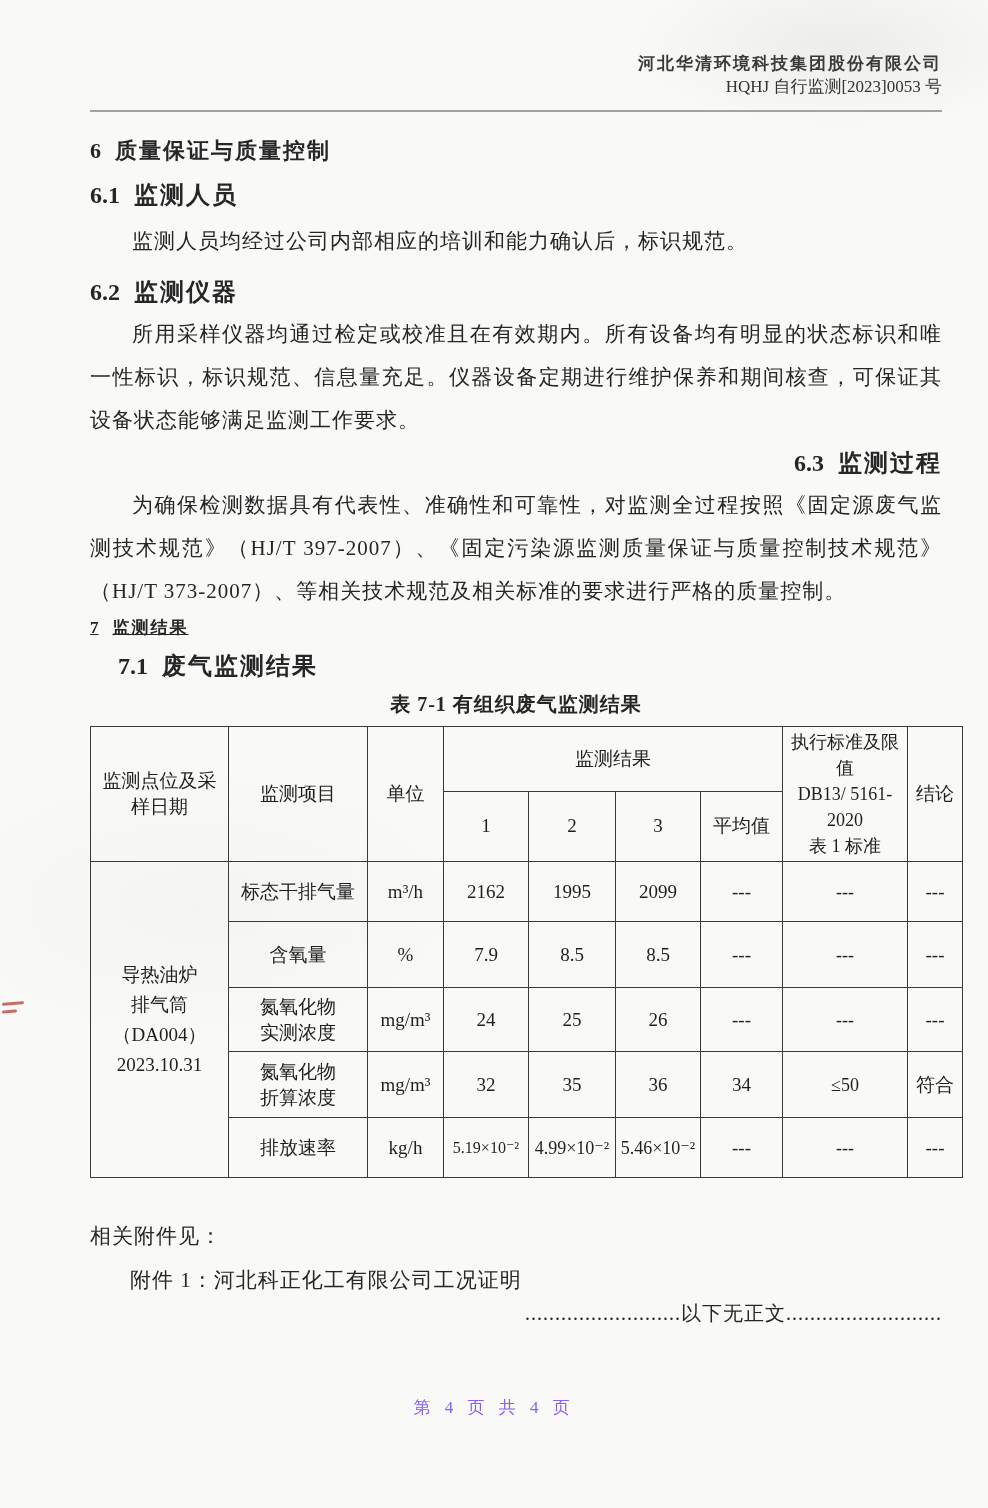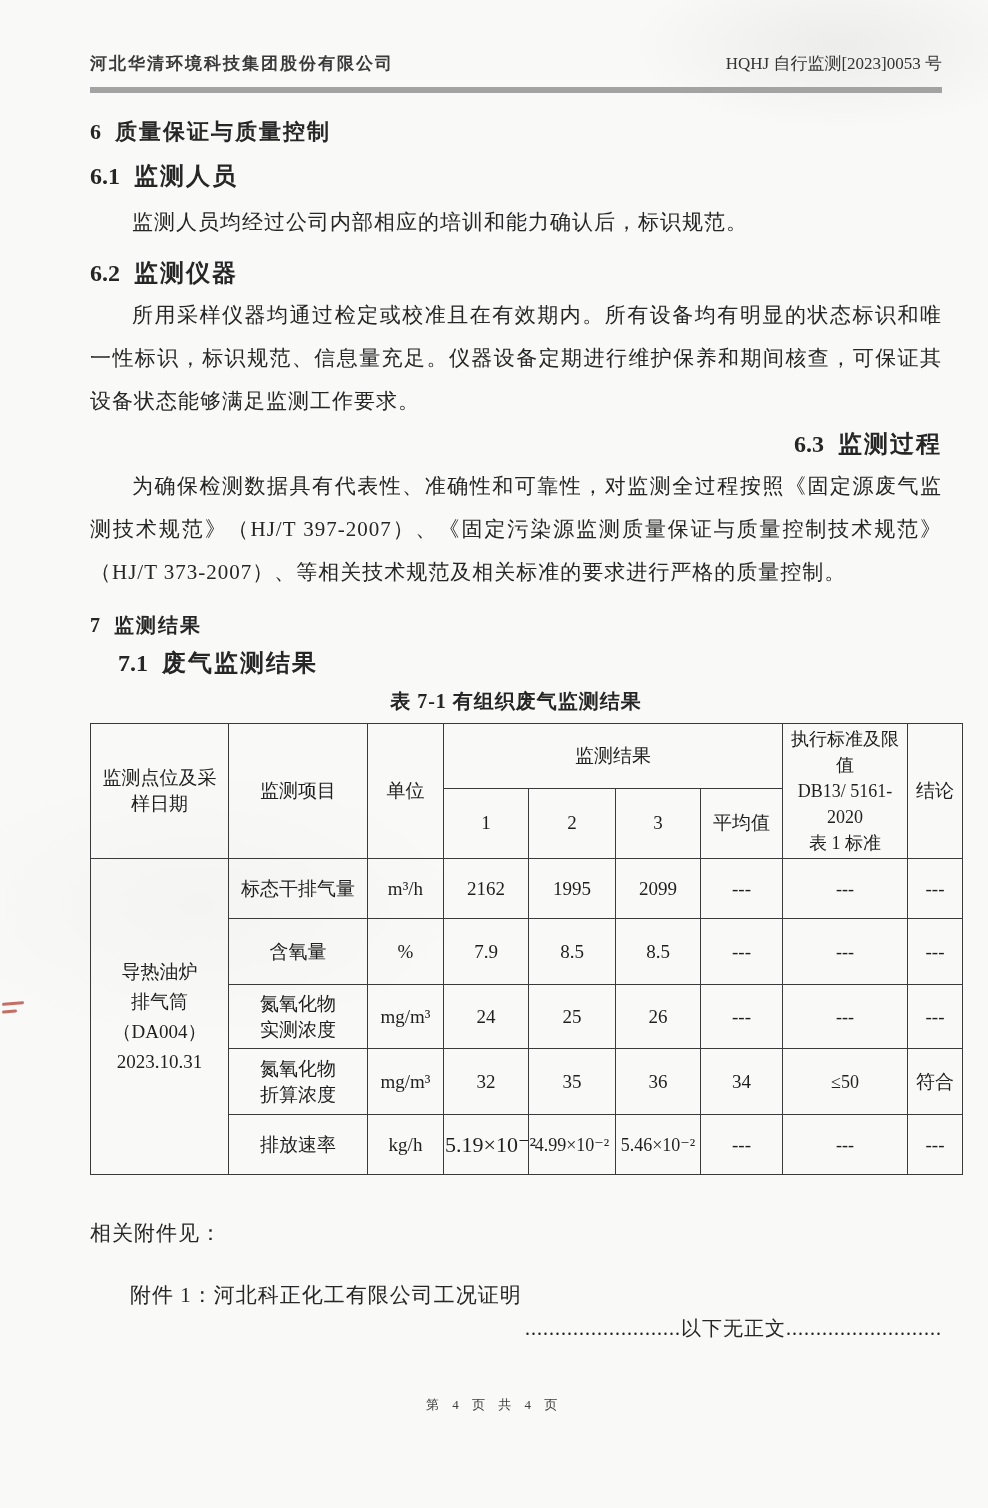--- a/index.html
+++ b/index.html
@@ -9,21 +9,21 @@
       radial-gradient(ellipse 300px 120px at 85% 3%, rgba(0,0,0,0.05), transparent 70%),
       radial-gradient(ellipse 400px 200px at 20% 60%, rgba(0,0,0,0.02), transparent 70%),
       #f9f9f7;
     font-family:"Liberation Serif","DejaVu Serif",serif;
     color:#262626;
     -webkit-font-smoothing:antialiased;
   }
   .page{padding:52px 46px 0 90px;}
   
   .hdr{display:flex;justify-content:space-between;align-items:flex-end;
-       border-bottom:6px solid #a3a3a3;padding-bottom:12px;}
+       border-bottom:2px solid #a3a3a3;padding-bottom:12px;flex-direction:column;}
   .hdr .co{font-size:17px;font-weight:bold;letter-spacing:2px;color:#3a3a3a;}
   .hdr .no{font-size:17px;font-weight:normal;color:#333;}
   
   .h1{margin-top:24px;font-size:22px;font-weight:bold;line-height:30px;letter-spacing:2px;}
   .h2{margin-top:14px;font-size:24px;font-weight:bold;line-height:30px;letter-spacing:2px;}
   .h1 .num,.h2 .num{margin-right:14px;letter-spacing:0;}
   
   .para{margin:10px 0 0 0;font-size:21px;line-height:43px;text-align:justify;
         text-indent:2em;letter-spacing:1px;}
   .tight{margin-top:6px;}
@@ -37,26 +37,26 @@
   thead tr.r2{height:50px;}
   tbody tr:nth-child(1){height:60px;}
   tbody tr:nth-child(2){height:66px;}
   tbody tr:nth-child(3){height:64px;}
   tbody tr:nth-child(4){height:66px;}
   tbody tr:nth-child(5){height:60px;}
   td.std{font-size:18px;}
   td.pointcell{line-height:30px;}
   
   .attach-intro{margin-top:44px;font-size:21px;letter-spacing:1px;}
-  .attach-item{margin-top:34px;margin-left:40px;font-size:21px;letter-spacing:1px;}
+  .attach-item{margin-top:16px;margin-left:40px;font-size:21px;letter-spacing:1px;}
   .endnote{margin-top:6px;text-align:right;font-size:20px;letter-spacing:1px;
            padding-left:14px;}
   
   .footer{position:absolute;left:0;top:1396px;width:988px;text-align:center;
-          font-size:13px;letter-spacing:5px;color:#404040;}
+          font-size:17px;letter-spacing:5px;color:#8b5cf6;}
   
   .redmark{position:absolute;left:2px;top:1002px;width:26px;height:20px;}
   .redmark i{display:block;height:3px;border-radius:2px;background:#b04033;
              opacity:.75;margin-bottom:5px;transform:rotate(-5deg);}
   .redmark i:first-child{width:22px;}
   .redmark i:last-child{width:15px;}
 </style>
 </head>
 <body>
 
@@ -79,21 +79,21 @@
   <div class="h2">
     <span class="num">6.2</span><span>监测仪器</span>
   </div>
   <p class="para tight">所用采样仪器均通过检定或校准且在有效期内。所有设备均有明显的状态标识和唯一性标识，标识规范、信息量充足。仪器设备定期进行维护保养和期间核查，可保证其设备状态能够满足监测工作要求。</p>
 
   <div class="h2" style="margin-top:6px;text-align:right;">
     <span class="num">6.3</span><span>监测过程</span>
   </div>
   <p class="para tight">为确保检测数据具有代表性、准确性和可靠性，对监测全过程按照《固定源废气监测技术规范》（HJ/T 397-2007）、《固定污染源监测质量保证与质量控制技术规范》（HJ/T 373-2007）、等相关技术规范及相关标准的要求进行严格的质量控制。</p>
 
-  <div class="h1" style="margin-top:16px;font-size:20px;">
+  <div class="h1" style="margin-top:0;font-size:17px;text-decoration:underline;">
     <span class="num">7</span><span>监测结果</span>
   </div>
 
   <div class="h2" style="margin-top:8px;margin-left:28px;">
     <span class="num">7.1</span><span>废气监测结果</span>
   </div>
 
   <div class="caption">表 7-1 有组织废气监测结果</div>
 
   <table>
@@ -170,21 +170,21 @@
         <td>32</td>
         <td>35</td>
         <td>36</td>
         <td>34</td>
         <td class="std">≤50</td>
         <td>符合</td>
       </tr>
       <tr>
         <td>排放速率</td>
         <td>kg/h</td>
-        <td style="font-size:22px;">5.19×10⁻²</td>
+        <td style="font-size:16px;">5.19×10⁻²</td>
         <td style="font-size:18px;">4.99×10⁻²</td>
         <td style="font-size:18px;">5.46×10⁻²</td>
         <td>---</td>
         <td class="std">---</td>
         <td>---</td>
       </tr>
     </tbody>
   </table>
 
   <div class="attach-intro">相关附件见：</div>

